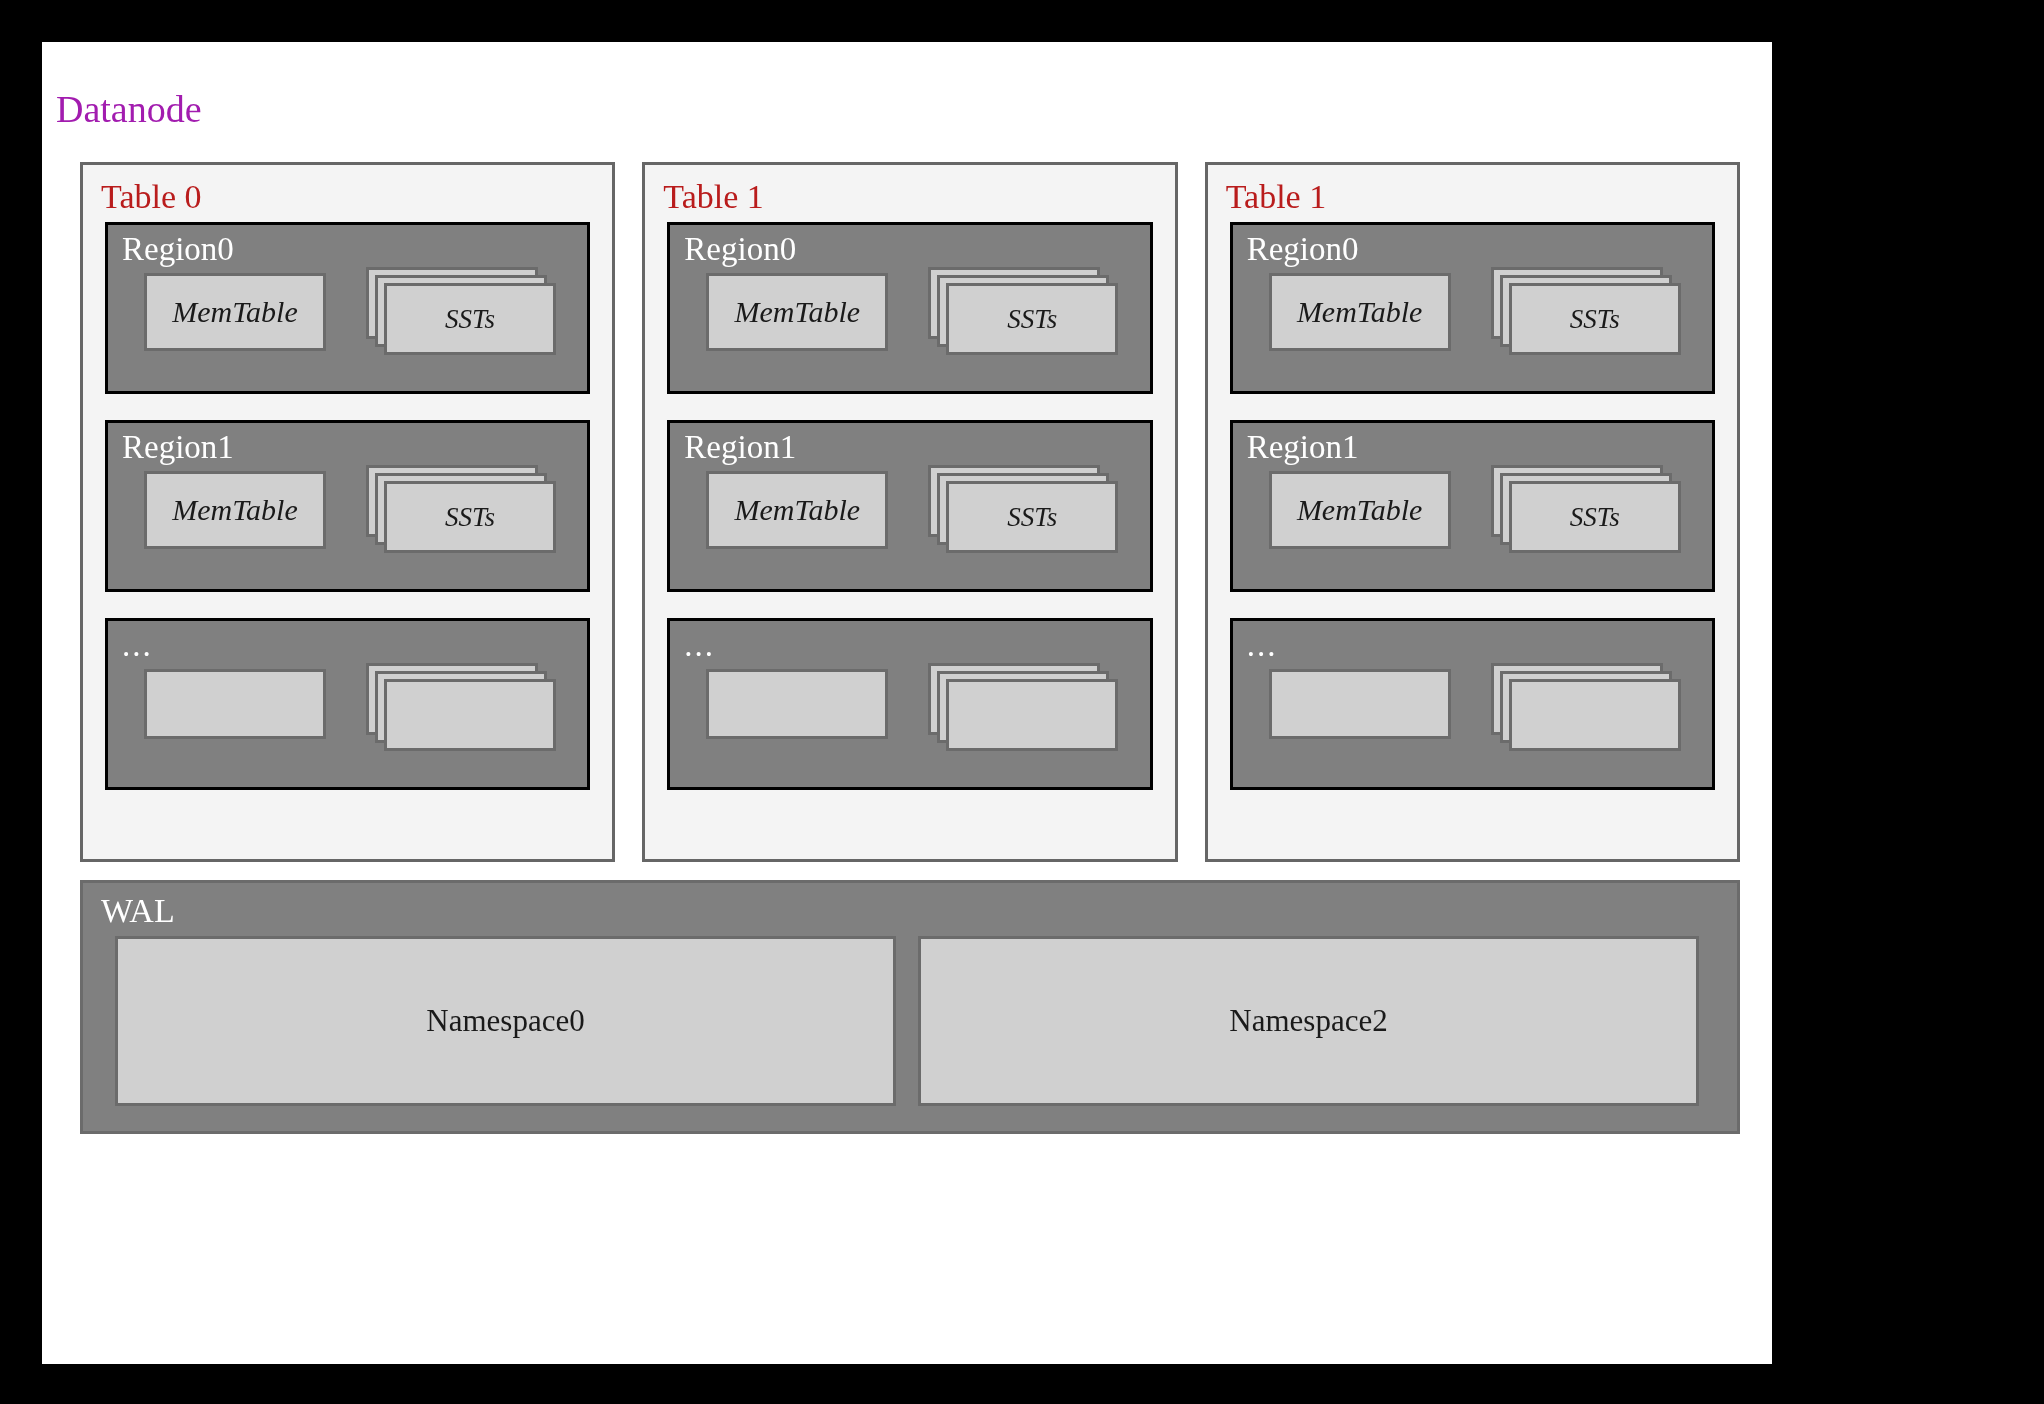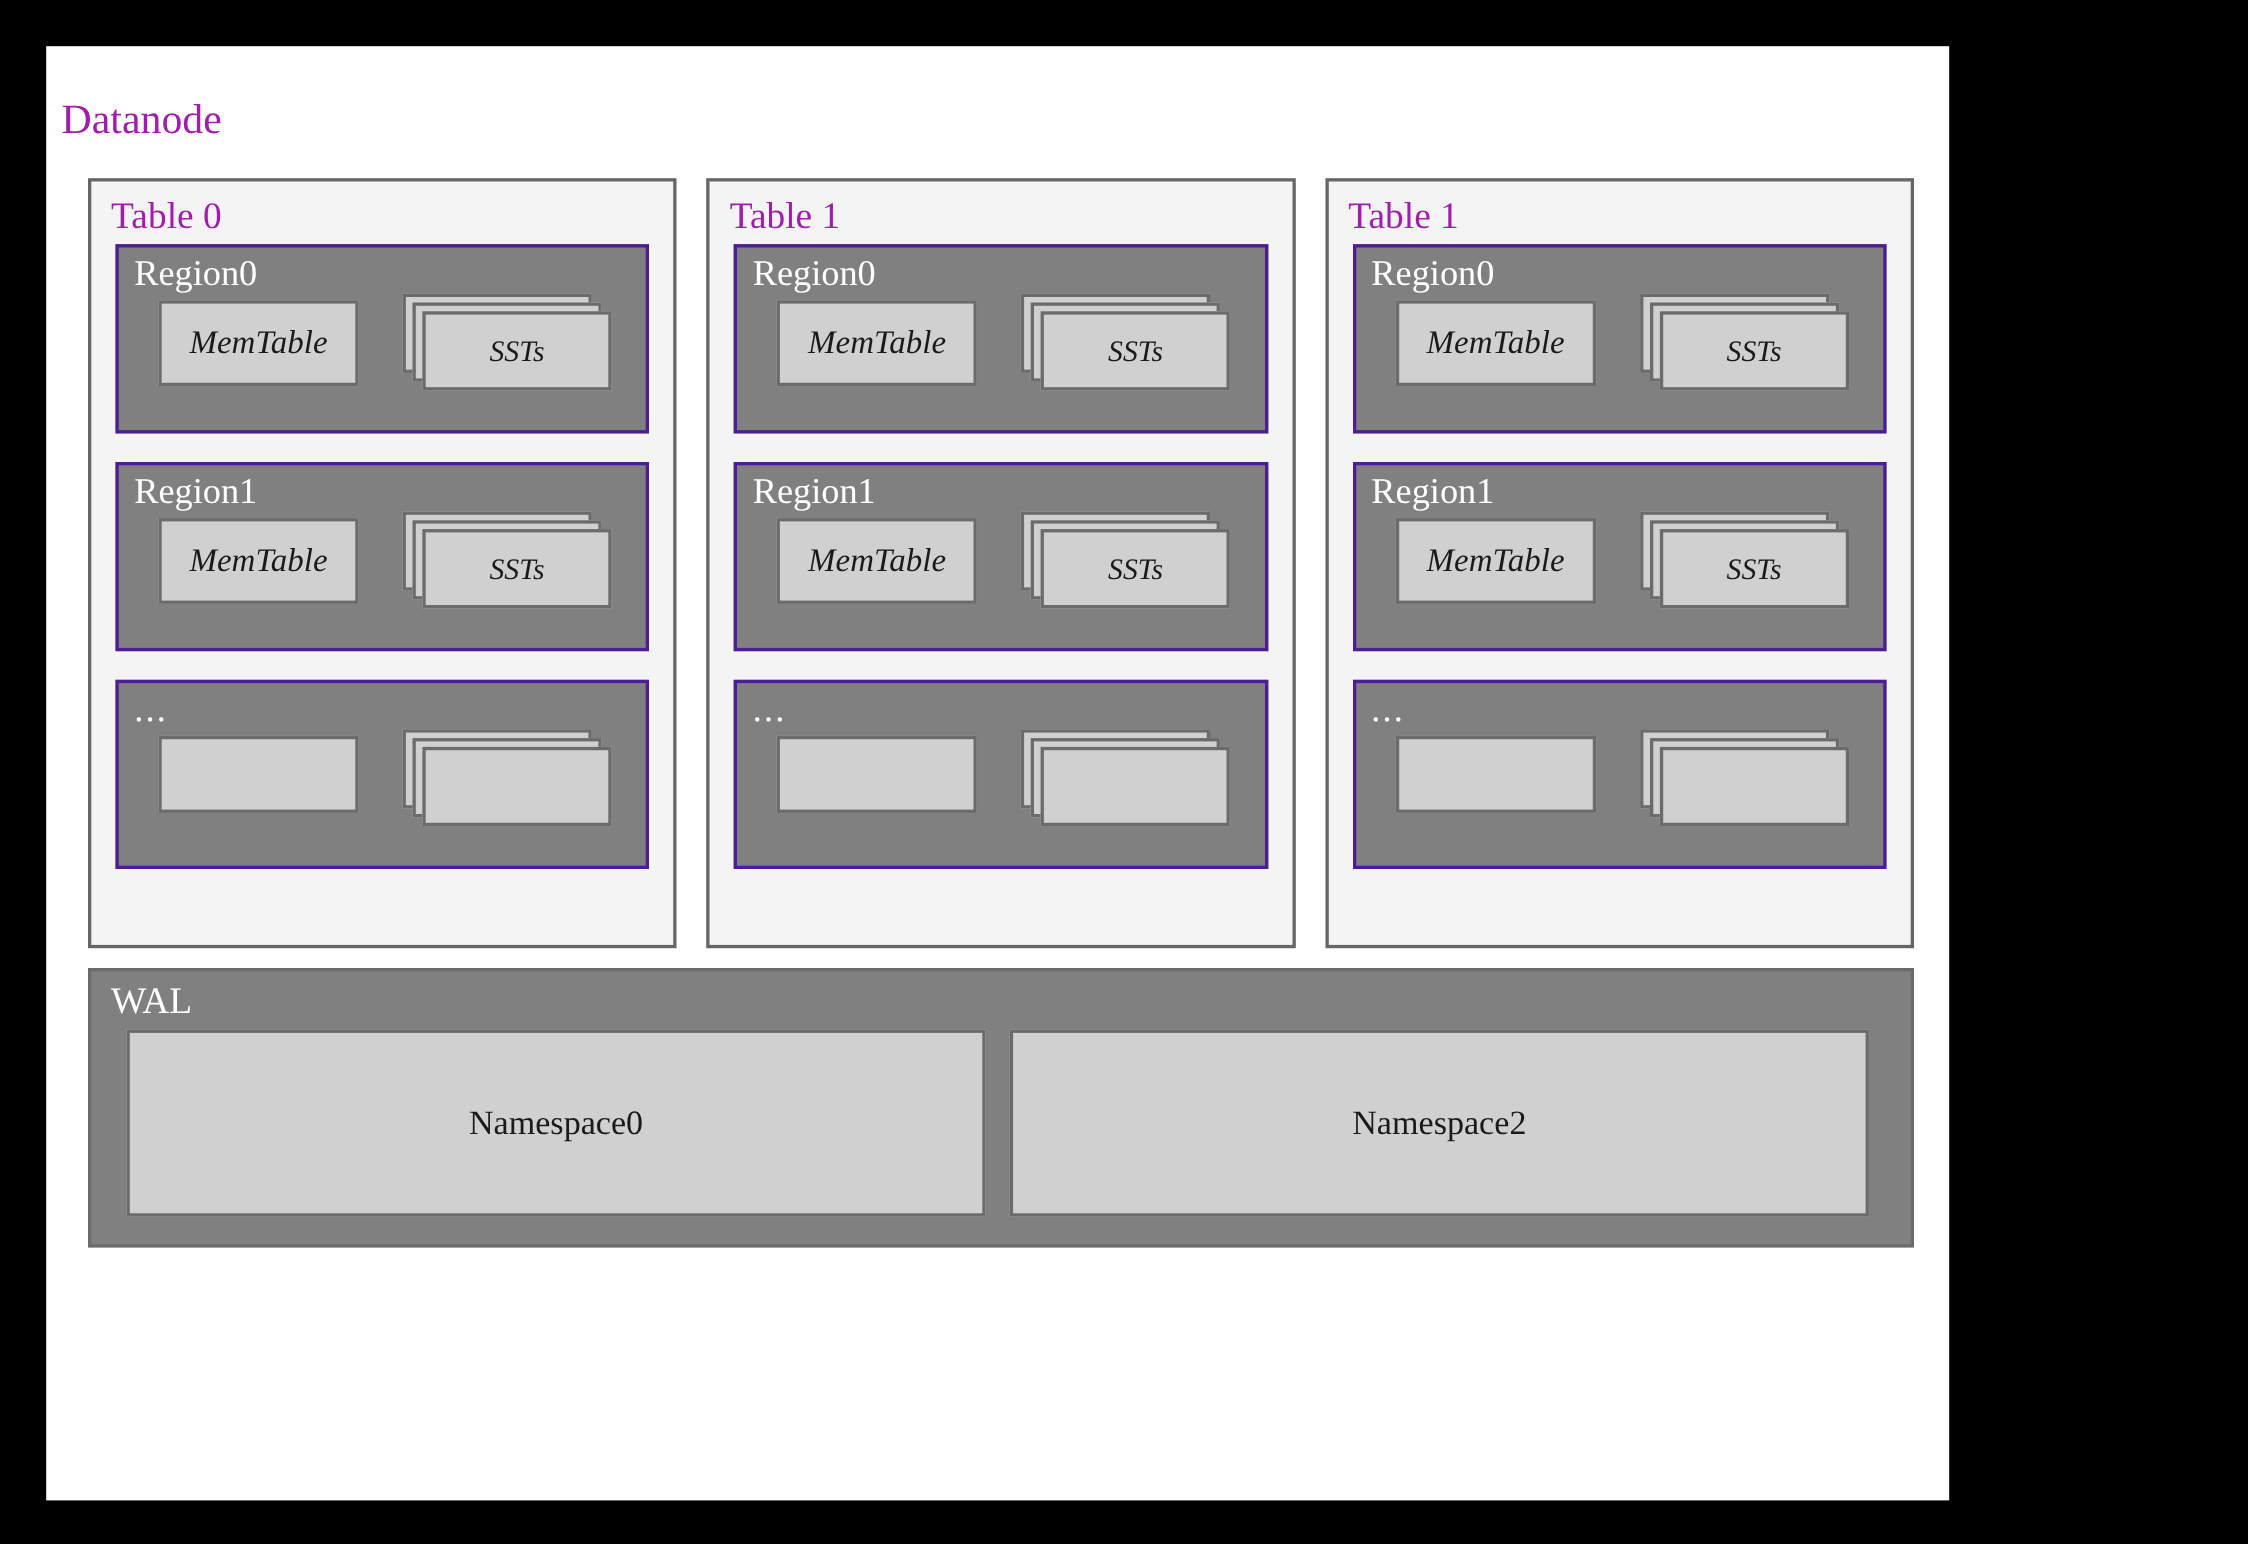--- a/index.html
+++ b/index.html
@@ -29,28 +29,28 @@
   .table-panel{
     flex:1 1 0;
     background:#f4f4f4;
     border:3px solid #666666;
     position:relative;
     box-sizing:border-box;
     padding:8px 12px 16px 12px;
     display:flex; flex-direction:column;
   }
   .table-label{
-    font-size:34px; color:#a21caf; line-height:1.15;
+    font-size:34px; color:#b91c1c; line-height:1.15;
     margin:4px 0 6px 6px;
   }
 
   
   .region{
     background:#808080;
-    border:3px solid #4c1d95;
+    border:3px solid #000000;
     box-sizing:border-box;
     margin:0 10px 26px 10px;
     padding:6px 10px 14px 14px;
     position:relative;
     height:172px;
   }
   .region:last-child{margin-bottom:4px;}
   .region-label{
     font-size:33px; color:#ffffff; line-height:1.12;
     margin-bottom:2px; height:40px;

